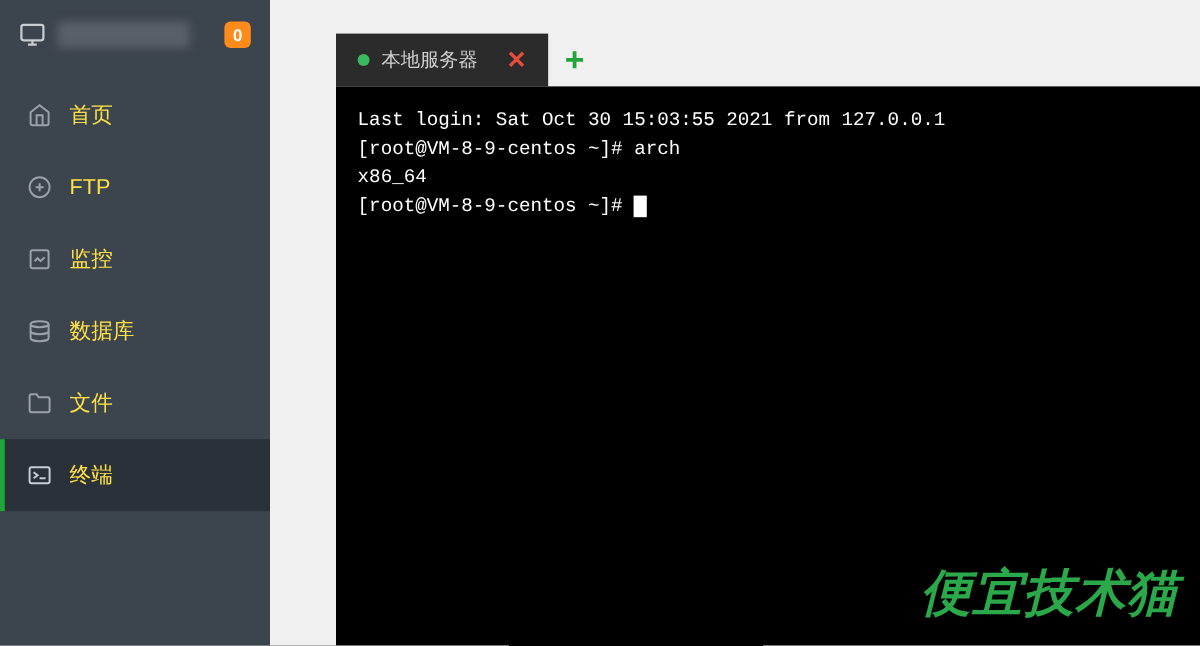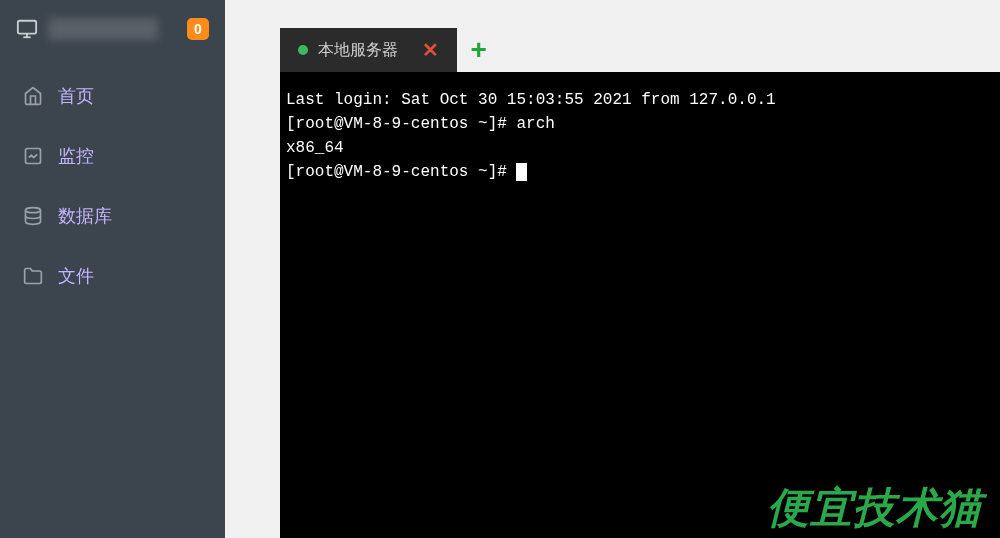--- a/index.html
+++ b/index.html
@@ -12,35 +12,35 @@
     .header-monitor-icon { color: #c8cdd2; display: flex; align-items: center; }
     .header-blur { width: 110px; height: 22px; background: #5a6068; border-radius: 3px; filter: blur(4px); }
     .header-badge { background: #ff8c1a; color: #fff; font-size: 14px; font-weight: bold; width: 22px; height: 22px; border-radius: 5px; display: flex; align-items: center; justify-content: center; margin-left: auto; }
     
     .sidebar-nav { display: flex; flex-direction: column; padding-top: 8px; }
     .sidebar-item { display: flex; align-items: center; gap: 14px; padding: 0 22px; height: 60px; color: #c8cdd2; font-size: 18px; cursor: pointer; position: relative; }
     .sidebar-item.active { background: #2b3138; }
     .sidebar-item.active::before { content: ""; position: absolute; left: 0; top: 0; bottom: 0; width: 4px; background: #20a53a; }
     .sidebar-item .icon { width: 22px; display: flex; justify-content: center; color: #9aa1a8; }
     .sidebar-item.active .icon { color: #c8cdd2; }
-    .sidebar-item-label { color: #c4b5fd; }
+    .sidebar-item-label { color: #fde047; }
     
     
     .main { flex: 1; background: #f0f0f0; display: flex; flex-direction: column; padding: 28px 0 0 55px; position: relative; }
     
     .tab-bar { display: flex; align-items: center; height: 44px; text-align: center; }
     .tab { background: #2b2b2b; color: #d0d0d0; display: flex; align-items: center; gap: 10px; padding: 0 18px; height: 44px; font-size: 16px; cursor: pointer; }
     .tab .dot { width: 10px; height: 10px; border-radius: 50%; background: #3bb95f; }
     .tab .close { color: #e74c3c; font-size: 20px; font-weight: bold; margin-left: 14px; cursor: pointer; }
     .add-tab { width: 44px; height: 44px; display: flex; align-items: center; justify-content: center; color: #20a53a; font-size: 28px; font-weight: bold; cursor: pointer; background: #f0f0f0; }
     
-    .terminal { background: #000; flex: 1; padding: 16px 6px; color: #fff; font-family: "Consolas", "Courier New", monospace; font-size: 16px; line-height: 1.5; white-space: pre; overflow: hidden; }
+    .terminal { background: #000; flex: 1; padding: 16px 18px; color: #fff; font-family: "Consolas", "Courier New", monospace; font-size: 16px; line-height: 1.5; white-space: pre; overflow: hidden; }
     .terminal .cursor { background: #fff; color: #fff; display: inline-block; width: 11px; height: 18px; vertical-align: text-bottom; }
     
-    .watermark { position: absolute; right: 18px; bottom: 2px; font-size: 42px; font-weight: 900; color: #2aa84a; letter-spacing: 1px; font-style: italic; pointer-events: none; }
+    .watermark { position: absolute; right: 18px; bottom: 16px; font-size: 42px; font-weight: 900; color: #2aa84a; letter-spacing: 1px; font-style: italic; pointer-events: none; }
   </style>
 </head>
 <body>
 
 <div class="app">
   <aside class="sidebar">
     <div class="sidebar-header">
       <span class="header-monitor-icon">
         <svg width="22" height="22" viewBox="0 0 24 24" fill="none" stroke="currentColor" stroke-width="2">
             <rect x="2" y="3" width="20" height="14" rx="2"></rect>
@@ -57,20 +57,29 @@
         <span class="icon">
           <svg width="20" height="20" viewBox="0 0 24 24" fill="none" stroke="currentColor" stroke-width="2">
               <path d="M3 9l9-7 9 7v11a2 2 0 0 1-2 2H5a2 2 0 0 1-2-2z"></path>
               <polyline points="9 22 9 12 15 12 15 22"></polyline>
             </svg>
         </span>
         <span class="sidebar-item-label">首页</span>
       </div>
 
 
+      <div class="sidebar-item">
+        <span class="icon">
+          <svg width="20" height="20" viewBox="0 0 24 24" fill="none" stroke="currentColor" stroke-width="2">
+              <circle cx="12" cy="12" r="10"></circle>
+              <path d="M8 12h8M12 8v8"></path>
+            </svg>
+        </span>
+        <span class="sidebar-item-label">FTP</span>
+      </div>
 
       <div class="sidebar-item">
         <span class="icon">
           <svg width="20" height="20" viewBox="0 0 24 24" fill="none" stroke="currentColor" stroke-width="2">
               <rect x="3" y="3" width="18" height="18" rx="2"></rect>
               <polyline points="7 14 10 11 13 14 17 10"></polyline>
             </svg>
         </span>
         <span class="sidebar-item-label">监控</span>
       </div>
@@ -89,20 +98,30 @@
 
       <div class="sidebar-item">
         <span class="icon">
           <svg width="20" height="20" viewBox="0 0 24 24" fill="none" stroke="currentColor" stroke-width="2">
               <path d="M22 19a2 2 0 0 1-2 2H4a2 2 0 0 1-2-2V5a2 2 0 0 1 2-2h5l2 3h9a2 2 0 0 1 2 2z"></path>
             </svg>
         </span>
         <span class="sidebar-item-label">文件</span>
       </div>
 
+      <div class="sidebar-item active">
+        <span class="icon">
+          <svg width="20" height="20" viewBox="0 0 24 24" fill="none" stroke="currentColor" stroke-width="2">
+              <rect x="2" y="4" width="20" height="16" rx="2"></rect>
+              <polyline points="6 9 10 12 6 15"></polyline>
+              <line x1="12" y1="15" x2="18" y2="15"></line>
+            </svg>
+        </span>
+        <span class="sidebar-item-label">终端</span>
+      </div>
 
     </nav>
   </aside>
 
   <main class="main">
     <div class="tab-bar">
       <div class="tab">
         <span class="dot"></span>
         <span>本地服务器</span>
         <span class="close">✕</span>

